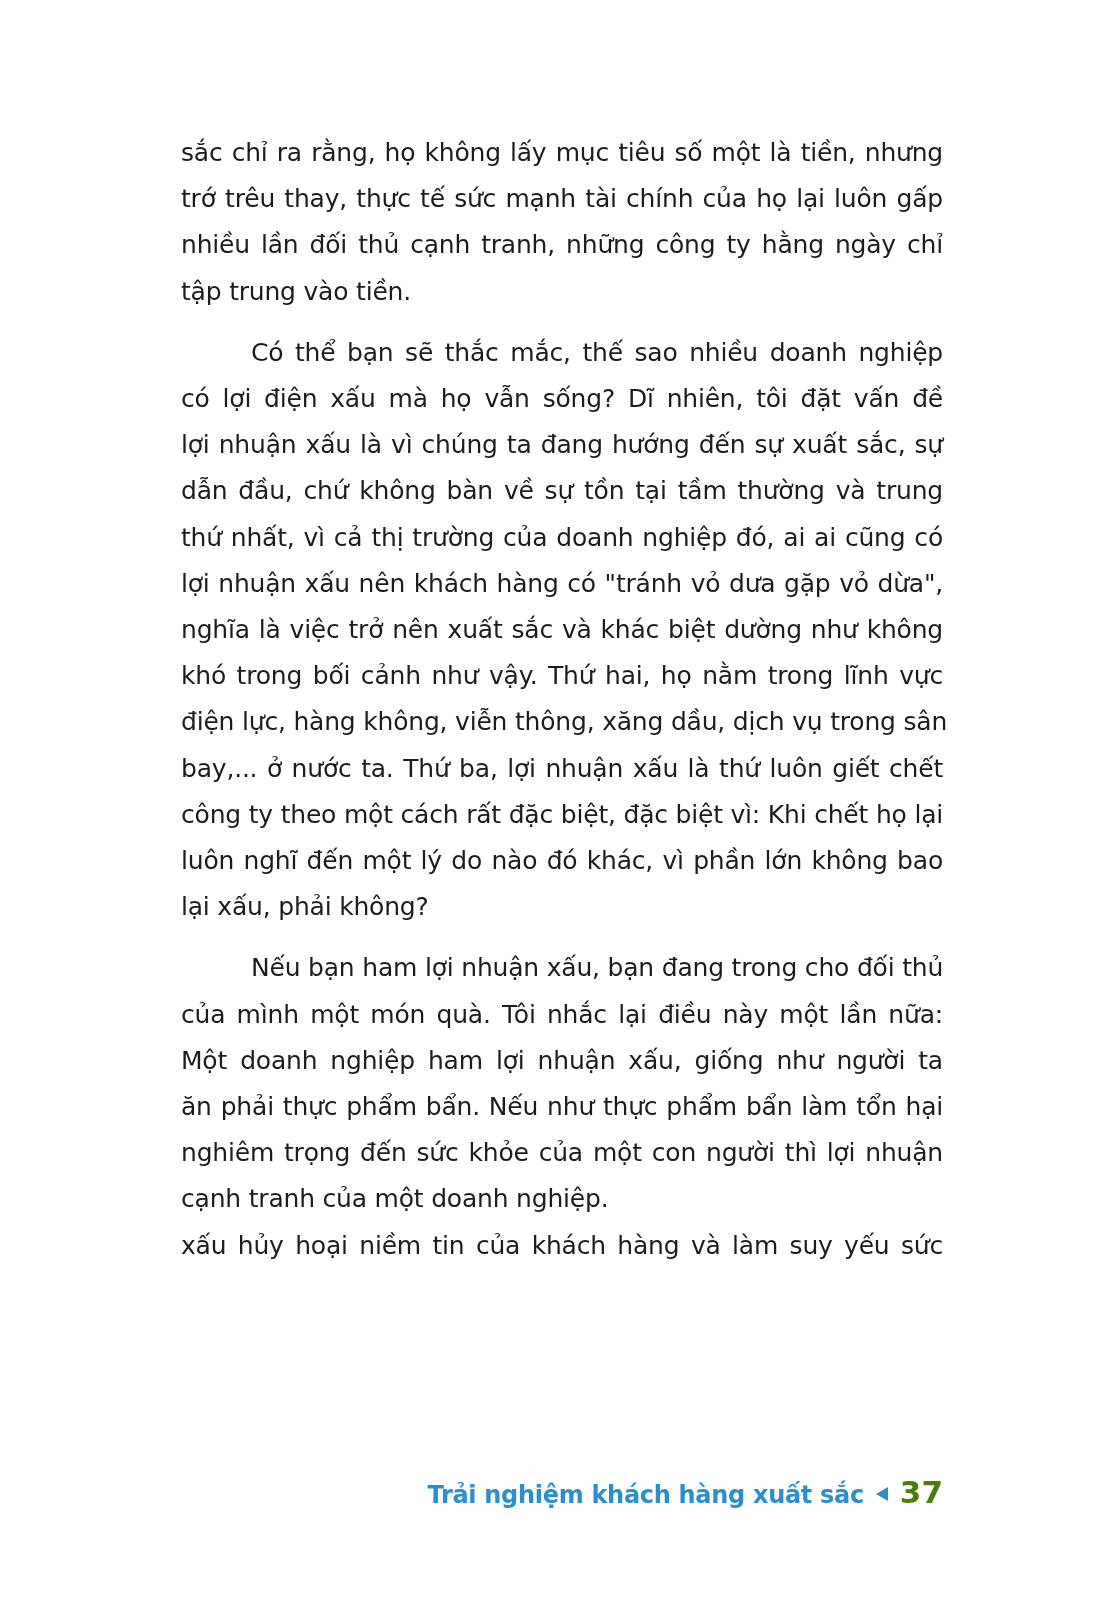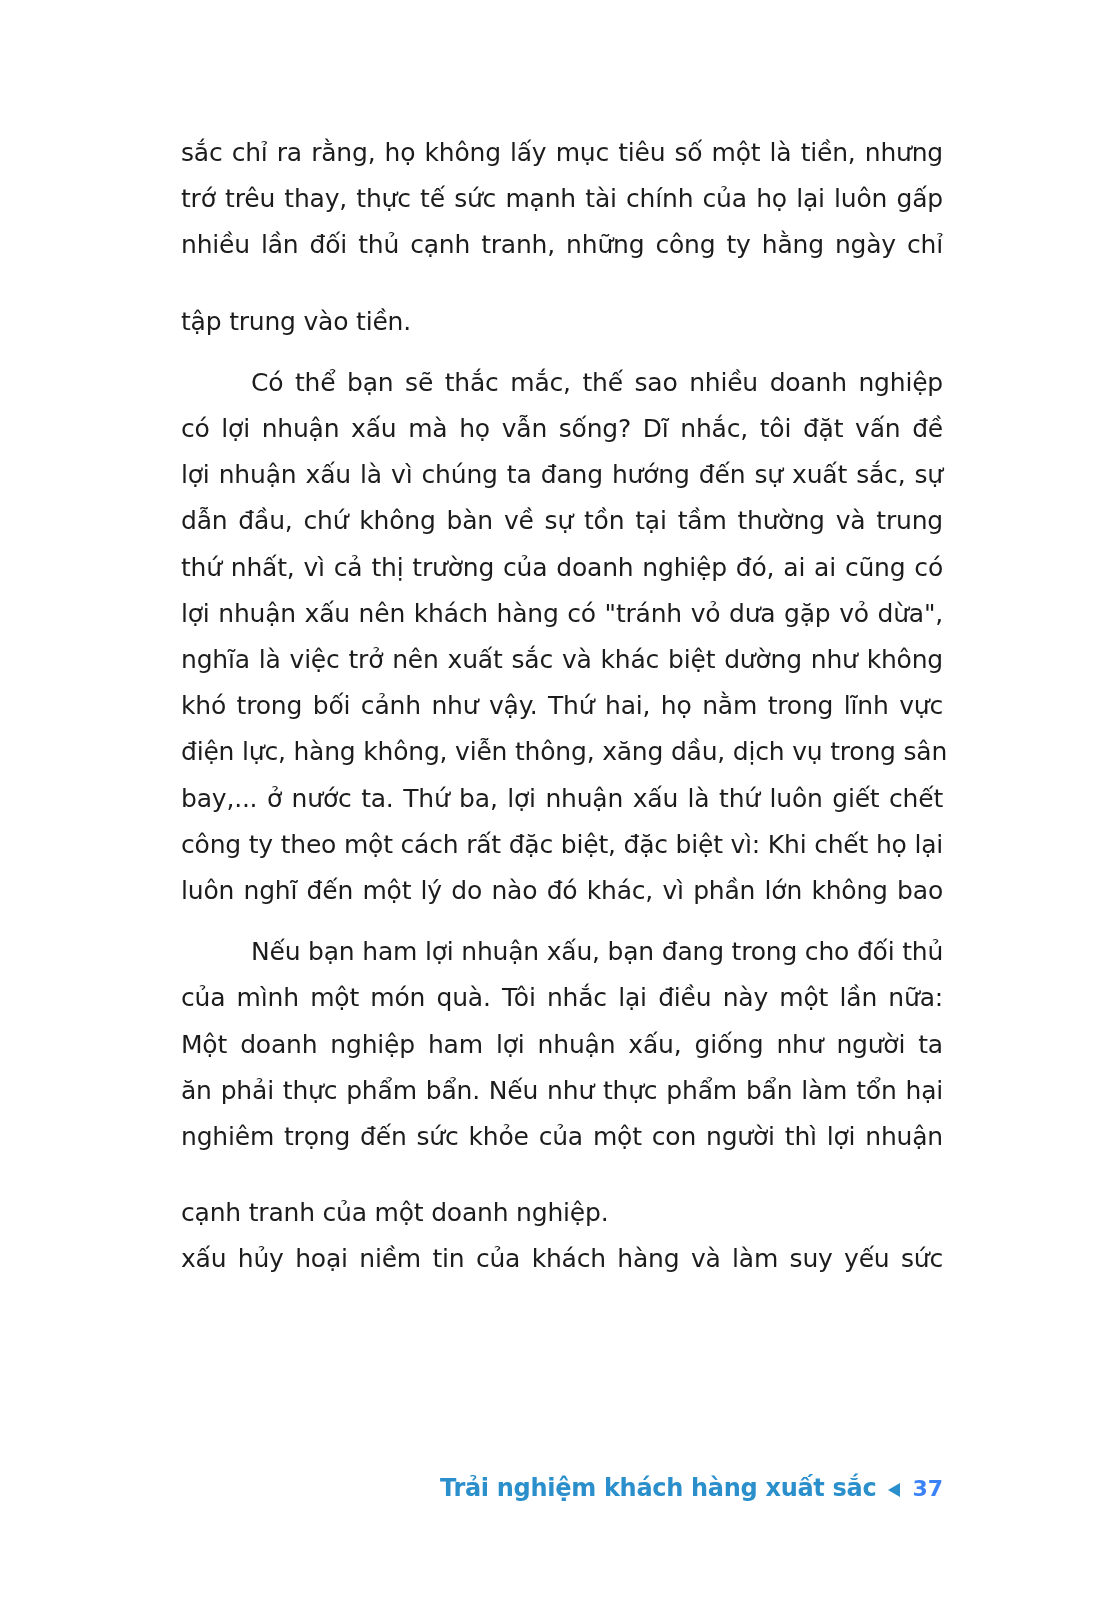--- a/index.html
+++ b/index.html
@@ -18,21 +18,21 @@
     color: #1c1c1c;
   }
   .para {
     margin: 0 0 15px 0;
     font-size: 25px;
     line-height: 46.2px;
     text-align: justify;
     letter-spacing: -0.2px;
   }
   .line { display: block; text-align: justify; text-align-last: justify; white-space: nowrap; }
-  .line.last { text-align-last: left; margin-top: 30px; }
+  .line.last { text-align-last: left; }
   .footer {
     position: absolute;
     right: 160px;
     top: 1474px;
     display: flex;
     align-items: baseline;
     gap: 12px;
     text-align: right;
   }
   .footer-title {
@@ -46,47 +46,48 @@
     width: 0; height: 0;
     border-top: 7px solid transparent;
     border-bottom: 7px solid transparent;
     border-right: 12px solid #2b8fcb;
     align-self: center;
     margin-top: 4px;
   }
   .page-number {
     font-family: "DejaVu Sans", "Liberation Sans", sans-serif;
     font-weight: bold;
-    font-size: 22px;
-    color: #3b82f6;
+    font-size: 31px;
+    color: #4d7c0f;
   }
 </style>
 </head>
 <body>
 
 <div class="page">
   <p class="para">
     <span class="line">sắc chỉ ra rằng, họ không lấy mục tiêu số một là tiền, nhưng</span>
     <span class="line">trớ trêu thay, thực tế sức mạnh tài chính của họ lại luôn gấp</span>
     <span class="line">nhiều lần đối thủ cạnh tranh, những công ty hằng ngày chỉ</span>
     <span class="line last">tập trung vào tiền.</span>
   </p>
   <p class="para">
     <span class="line" style="padding-left:70px">Có thể bạn sẽ thắc mắc, thế sao nhiều doanh nghiệp</span>
-    <span class="line">có lợi nhuận xấu mà họ vẫn sống? Dĩ nhắc, tôi đặt vấn đề</span>
+    <span class="line">có lợi điện xấu mà họ vẫn sống? Dĩ nhiên, tôi đặt vấn đề</span>
     <span class="line">lợi nhuận xấu là vì chúng ta đang hướng đến sự xuất sắc, sự</span>
     <span class="line">dẫn đầu, chứ không bàn về sự tồn tại tầm thường và trung</span>
     <span class="line">thứ nhất, vì cả thị trường của doanh nghiệp đó, ai ai cũng có</span>
     <span class="line">lợi nhuận xấu nên khách hàng có "tránh vỏ dưa gặp vỏ dừa",</span>
     <span class="line">nghĩa là việc trở nên xuất sắc và khác biệt dường như không</span>
     <span class="line">khó trong bối cảnh như vậy. Thứ hai, họ nằm trong lĩnh vực</span>
     <span class="line">điện lực, hàng không, viễn thông, xăng dầu, dịch vụ trong sân</span>
     <span class="line">bay,... ở nước ta. Thứ ba, lợi nhuận xấu là thứ luôn giết chết</span>
     <span class="line">công ty theo một cách rất đặc biệt, đặc biệt vì: Khi chết họ lại</span>
     <span class="line">luôn nghĩ đến một lý do nào đó khác, vì phần lớn không bao</span>
+    <span class="line last">lại xấu, phải không?</span>
   </p>
   <p class="para">
     <span class="line" style="padding-left:70px">Nếu bạn ham lợi nhuận xấu, bạn đang trong cho đối thủ</span>
     <span class="line">của mình một món quà. Tôi nhắc lại điều này một lần nữa:</span>
     <span class="line">Một doanh nghiệp ham lợi nhuận xấu, giống như người ta</span>
     <span class="line">ăn phải thực phẩm bẩn. Nếu như thực phẩm bẩn làm tổn hại</span>
     <span class="line">nghiêm trọng đến sức khỏe của một con người thì lợi nhuận</span>
     <span class="line last">cạnh tranh của một doanh nghiệp.</span>
     <span class="line">xấu hủy hoại niềm tin của khách hàng và làm suy yếu sức</span>
   </p>

